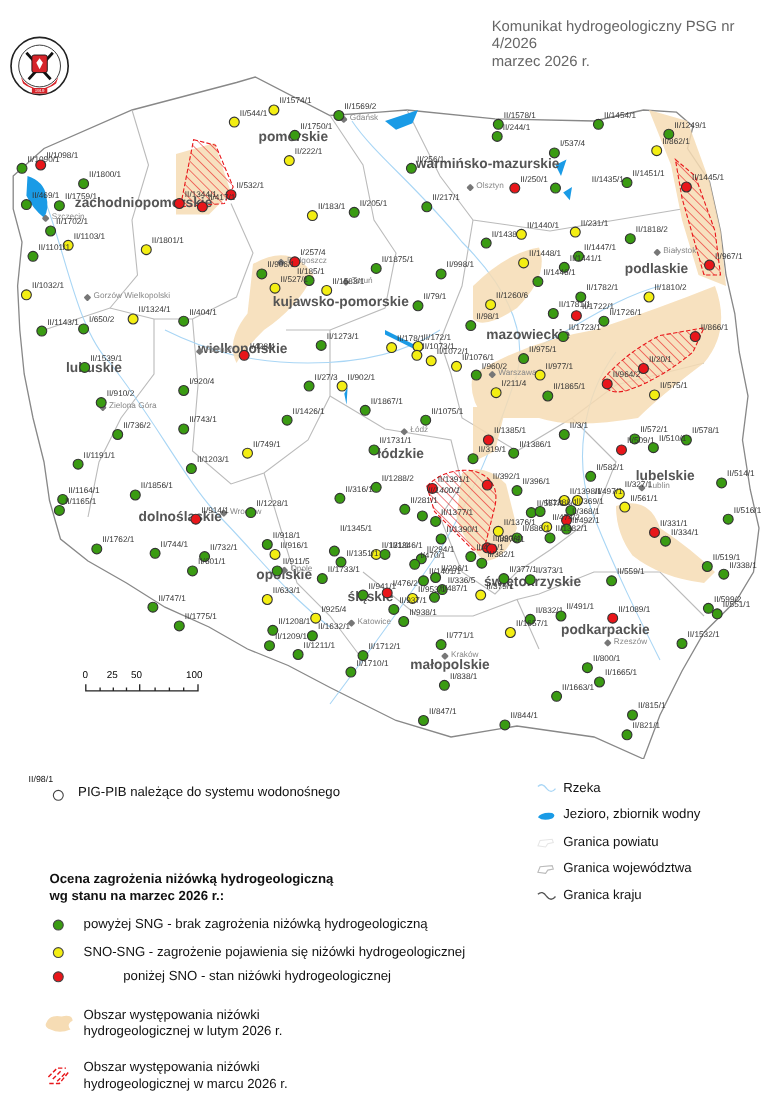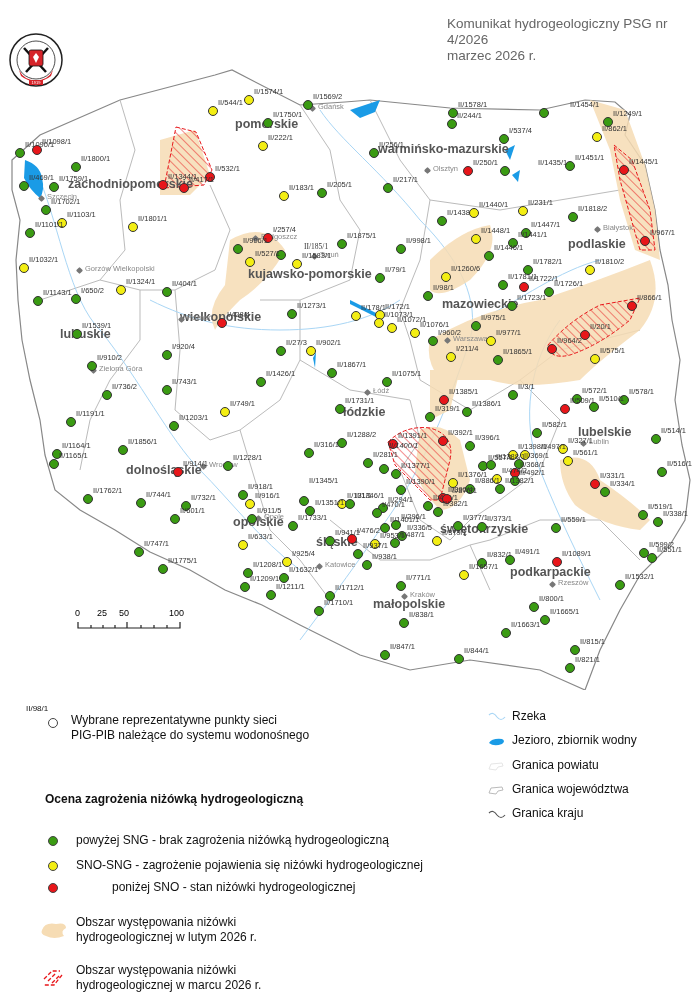--- a/index.html
+++ b/index.html
@@ -163,21 +163,21 @@
       <div class="lbl" style="left: 254px; top: 87px;">II/1574/1</div>
       <div class="pt g" style="left: 308px; top: 105px;"></div>
       <div class="lbl" style="left: 313px; top: 92px;">II/1569/2</div>
       <div class="pt y" style="left: 213px; top: 111px;"></div>
       <div class="lbl" style="left: 218px; top: 98px;">II/544/1</div>
       <div class="pt g" style="left: 268px; top: 123px;"></div>
       <div class="lbl" style="left: 273px; top: 110px;">II/1750/1</div>
       <div class="pt g" style="left: 453px; top: 113px;"></div>
       <div class="lbl" style="left: 458px; top: 100px;">II/1578/1</div>
       <div class="pt g" style="left: 544px; top: 113px;"></div>
-      <div class="lbl" style="left: 549px; top: 100px; margin-left: 21px;">II/1454/1</div>
+      <div class="lbl" style="left: 549px; top: 100px;">II/1454/1</div>
       <div class="pt g" style="left: 608px; top: 122px;"></div>
       <div class="lbl" style="left: 613px; top: 109px;">II/1249/1</div>
       <div class="pt g" style="left: 452px; top: 124px;"></div>
       <div class="lbl" style="left: 457px; top: 111px;">II/244/1</div>
       <div class="pt y" style="left: 597px; top: 137px;"></div>
       <div class="lbl" style="left: 602px; top: 124px;">II/862/1</div>
       <div class="pt g" style="left: 504px; top: 139px;"></div>
       <div class="lbl" style="left: 509px; top: 126px;">I/537/4</div>
       <div class="pt y" style="left: 263px; top: 146px;"></div>
       <div class="lbl" style="left: 268px; top: 133px;">II/222/1</div>
@@ -241,21 +241,21 @@
       <div class="lbl" style="left: 273px; top: 225px;">I/257/4</div>
       <div class="pt g" style="left: 238px; top: 249px;"></div>
       <div class="lbl" style="left: 243px; top: 236px;">II/906/1</div>
       <div class="pt g" style="left: 342px; top: 244px;"></div>
       <div class="lbl" style="left: 347px; top: 231px;">II/1875/1</div>
       <div class="pt g" style="left: 401px; top: 249px;"></div>
       <div class="lbl" style="left: 406px; top: 236px;">II/998/1</div>
       <div class="pt g" style="left: 489px; top: 256px;"></div>
       <div class="lbl" style="left: 494px; top: 243px;">II/1446/1</div>
       <div class="pt g" style="left: 281px; top: 255px;"></div>
-      <div class="lbl" style="left: 304px; top: 242px; font-family: Liberation Serif, serif;">II/185/1</div>
+      <div class="lbl" style="left: 270px; top: 242px;">II/185/1</div>
       <div class="pt y" style="left: 250px; top: 262px;"></div>
       <div class="lbl" style="left: 255px; top: 249px;">II/527/1</div>
       <div class="pt y" style="left: 297px; top: 264px;"></div>
       <div class="lbl" style="left: 302px; top: 251px;">II/1583/1</div>
       <div class="pt y" style="left: 24px; top: 268px;"></div>
       <div class="lbl" style="left: 29px; top: 255px;">II/1032/1</div>
       <div class="pt g" style="left: 380px; top: 278px;"></div>
       <div class="lbl" style="left: 385px; top: 265px;">II/79/1</div>
       <div class="pt y" style="left: 446px; top: 277px;"></div>
       <div class="lbl" style="left: 451px; top: 264px;">II/1260/6</div>
@@ -549,25 +549,25 @@
       <text x="94" y="10" font-size="9" font-family="Liberation Sans, sans-serif">100 km</text>
       <path d="M3 16 V22 H105 V16 M16 19 V22 M28 19 V22 M40 19 V22 M52 16 V22 M66 19 V22 M79 19 V22 M92 19 V22" stroke="#222" stroke-width="1.2" fill="none"></path>
     </svg>
   </div>
 </div>
 
 <div class="legend-left">
   <div style="position:absolute;left:26px;top:4px;font-size:8px;">II/98/1</div>
   <span class="dot" style="position:absolute;left:48px;top:18px;background:#fff;"></span>
   <div class="lg-text" style="position:absolute;left:71px;top:13px;">
-    <div>Wybrane reprezentatywne punkty sieci</div>
     <div>PIG-PIB należące do systemu wodonośnego</div>
   </div>
   <div class="lg-bold" style="position:absolute;left:45px;top:92px;">
     <div>Ocena zagrożenia niżówką hydrogeologiczną</div>
+    <div>wg stanu na marzec 2026 r.:</div>
   </div>
   <span class="dot" style="position:absolute;left:48px;top:136px;background:#3a9b12;"></span>
   <div class="lg-text" style="position:absolute;left:76px;top:133px;">powyżej SNG - brak zagrożenia niżówką hydrogeologiczną</div>
   <span class="dot" style="position:absolute;left:48px;top:161px;background:#f3ee13;"></span>
   <div class="lg-text" style="position:absolute;left:76px;top:158px;">SNO-SNG - zagrożenie pojawienia się niżówki hydrogeologicznej</div>
   <span class="dot" style="position:absolute;left:48px;top:183px;background:#e8161a;"></span>
   <div class="lg-text" style="position:absolute;left:76px;top:180px;padding-left:36px;">poniżej SNO - stan niżówki hydrogeologicznej</div>
 
   <svg style="position:absolute;left:40px;top:220px;" width="28" height="20">
     <path d="M2 10 Q5 2 16 4 Q26 2 26 8 Q20 11 24 16 Q14 20 6 16 Q0 14 2 10 Z" fill="#f6dcb4"></path>

